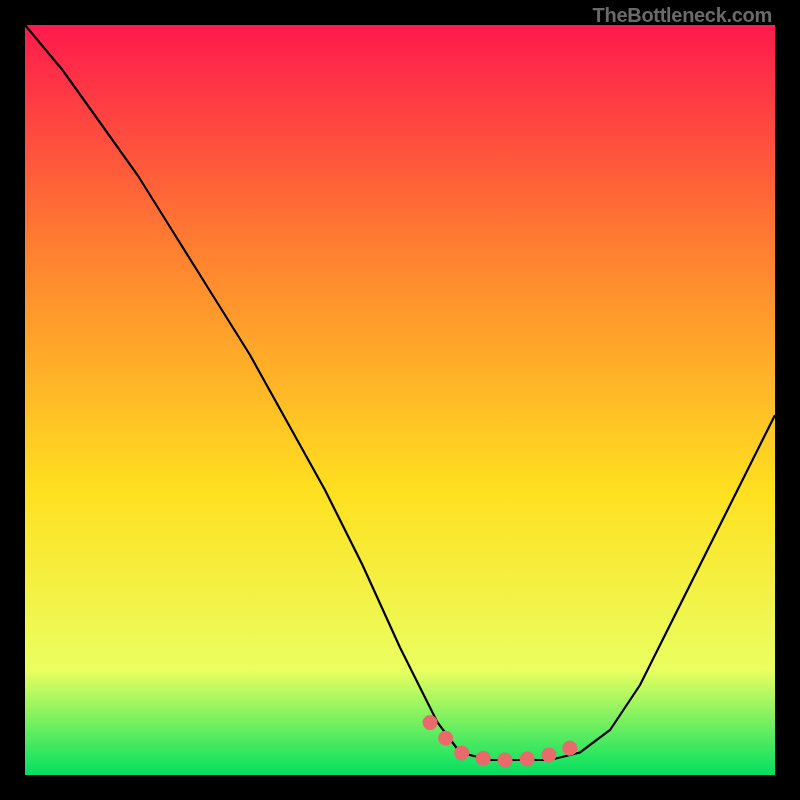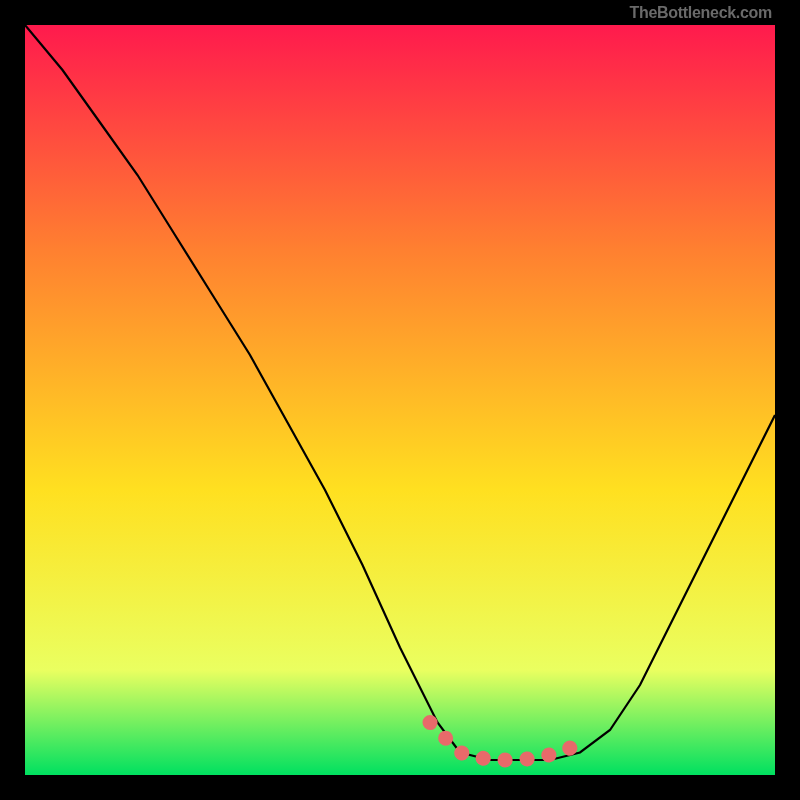--- a/index.html
+++ b/index.html
@@ -35,21 +35,21 @@
     left: 0;
     top: 0;
     width: 100%;
     height: 100%;
   }
   #watermark {
     position: absolute;
     top: 4px;
     right: 28px;
     font-family: Arial, Helvetica, sans-serif;
-    font-size: 16px;
+    font-size: 20px;
     font-weight: bold;
     color: #6a6a6a;
     letter-spacing: -0.3px;
   }
 </style>
 </head>
 <body>
 <div id="container">
 
   <div id="plot-area">

